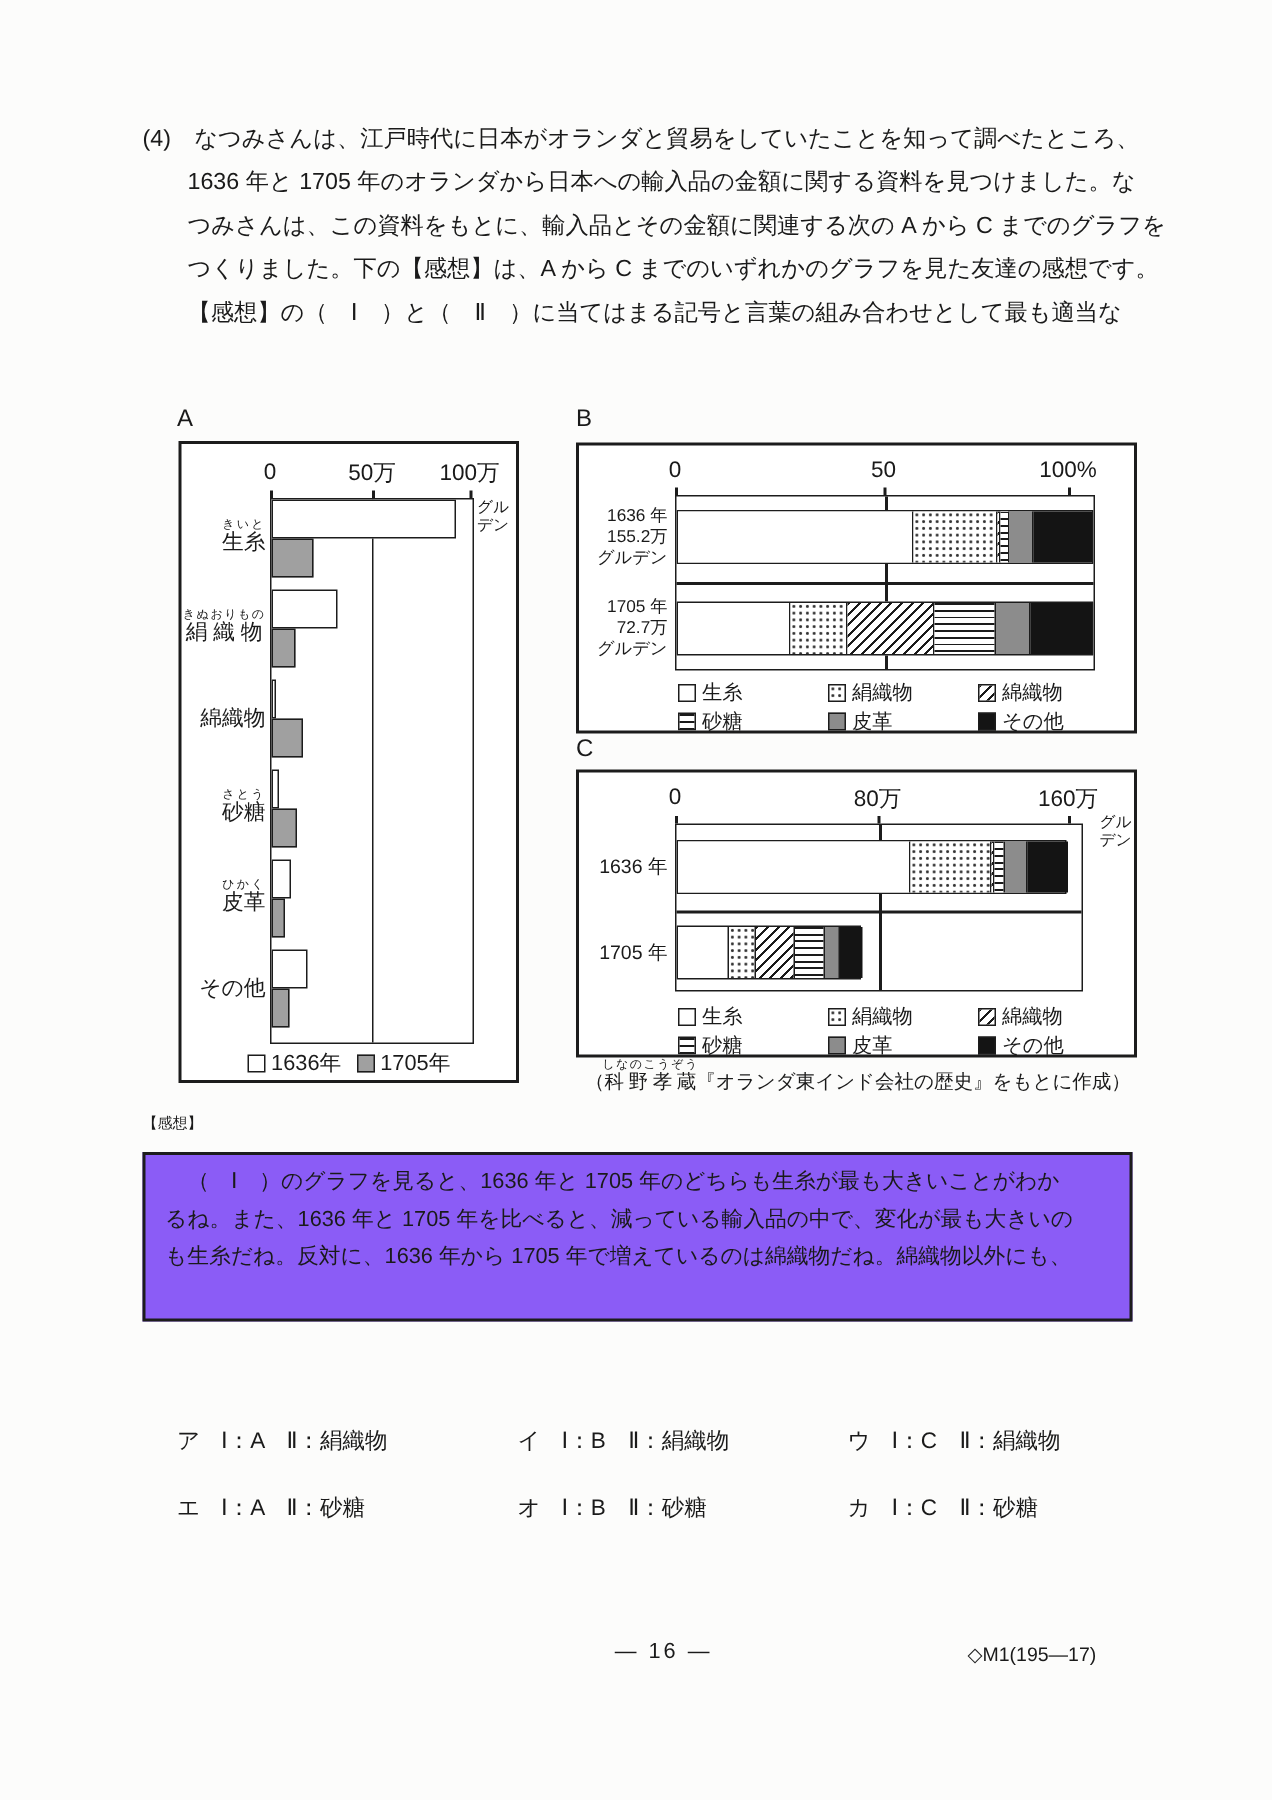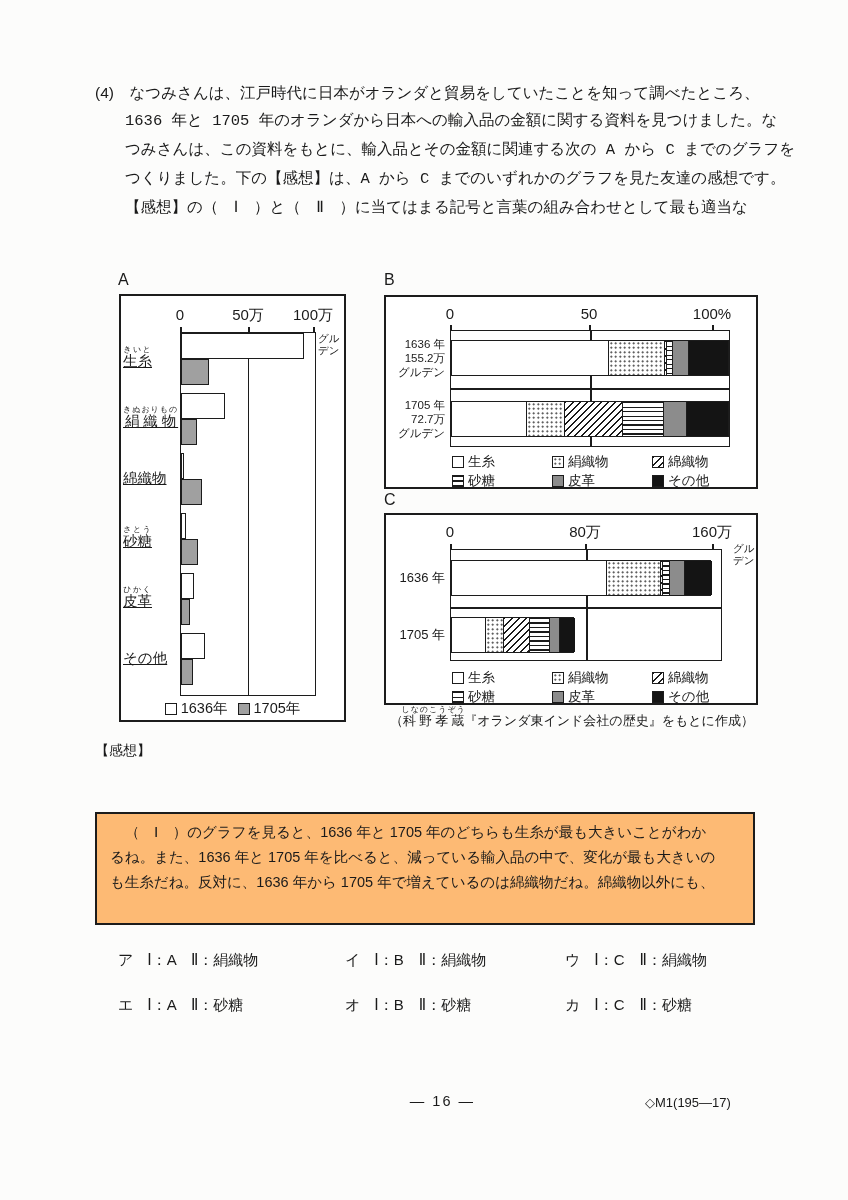--- a/index.html
+++ b/index.html
@@ -2,21 +2,21 @@
 <html><head>
 <meta charset="utf-8">
 <style>
   html,body{margin:0;padding:0;background:#e8e8e8;}
   .page{position:relative;width:848px;height:1200px;margin:0 auto;background:#fcfcfb;
         font-family:"Liberation Sans","DejaVu Sans",sans-serif;color:#1a1a1a;overflow:hidden;}
 
   
   .q{position:absolute;left:95px;top:78px;width:690px;font-size:15.5px;line-height:29px;}
   .qline{white-space:nowrap;}
-  .qline.ind{padding-left:30px;font-family:Liberation Mono, monospace;}
+  .qline.ind{padding-left:30px;}
 
   
   .clabel{position:absolute;font-size:16px;}
   #labA{left:118px;top:271px;} #labB{left:384px;top:271px;} #labC{left:384px;top:491px;}
   .cbox{position:absolute;border:2px solid #1c1c1c;background:#fff;box-sizing:border-box;}
   #boxA{left:119px;top:294px;width:227px;height:428px;}
   #boxB{left:384px;top:295px;width:374px;height:194px;}
   #boxC{left:384px;top:513px;width:374px;height:192px;}
 
   .tick{position:absolute;transform:translateX(-50%);font-size:15px;white-space:nowrap;}
@@ -25,22 +25,22 @@
 
   .plot{position:absolute;border:1.5px solid #1c1c1c;box-sizing:content-box;background:#fff;}
   #plotA{left:59px;top:36px;width:134px;height:362px;}
   #plotB{left:64px;top:33px;width:278px;height:115px;}
   #plotC{left:64px;top:34px;width:270px;height:110px;}
   .vline{position:absolute;top:0;bottom:0;width:1.5px;background:#1c1c1c;}
   .hdiv{position:absolute;left:0;right:0;height:1.5px;background:#1c1c1c;}
 
   
   .barA{position:absolute;left:0;height:26px;border:1px solid #1c1c1c;box-sizing:border-box;}
-  .acat{position:absolute;left:2px;width:54px;height:44px;display:flex;justify-content:flex-start;
-        align-items:center;font-size:14.5px;white-space:nowrap;text-decoration:underline;}
+  .acat{position:absolute;left:2px;width:54px;height:44px;display:flex;justify-content:flex-end;
+        align-items:center;font-size:14.5px;white-space:nowrap;}
   ruby rt{font-size:8px;letter-spacing:1px;}
   .legendA{position:absolute;left:0;right:0;top:403px;display:flex;justify-content:center;
            align-items:center;gap:10px;font-size:14.5px;}
 
   
   .sbar{position:absolute;left:0;height:36px;display:flex;border:1.5px solid #1c1c1c;
         box-sizing:border-box;background:#fff;}
   .seg{height:100%;box-sizing:border-box;border-right:1px solid #1c1c1c;flex:none;}
   .seg:last-child{border-right:none;}
   .rlabel{position:absolute;left:2px;width:57px;text-align:right;font-size:11.5px;line-height:14px;}
@@ -58,23 +58,23 @@
   .p-hlines{background-color:#fff;background-image:repeating-linear-gradient(180deg,#1a1a1a 0,#1a1a1a 1.3px,transparent 1.3px,transparent 4.5px);}
   .p-gray{background:#8c8c8c;}
   .p-black{background:#141414;}
   .fill-gray2{background:#a0a0a0;}
 
   
   .source{position:absolute;left:390px;top:705px;width:372px;font-size:13px;white-space:nowrap;}
   .note{position:absolute;left:95px;top:746px;width:700px;font-size:14.5px;white-space:nowrap;}
 
   
-  .klabel{position:absolute;left:95px;top:742px;font-size:14px;}
-  .kbox{position:absolute;left:95px;top:812px;width:660px;height:113px;border:2px solid #1c1c1c;
-        box-sizing:border-box;background:#fdba74;padding:6px 13px;font-size:14.5px;line-height:25px;}
+  .klabel{position:absolute;left:95px;top:742px;font-size:10px;}
+  .kbox{position:absolute;left:95px;top:768px;width:660px;height:113px;border:2px solid #1c1c1c;
+        box-sizing:border-box;background:#8b5cf6;padding:6px 13px;font-size:14.5px;line-height:25px;}
   .kline{white-space:nowrap;}
   .kline.first{padding-left:15px;}
 
   
   .opts{position:absolute;left:118px;top:951px;width:660px;display:grid;
         grid-template-columns:227px 220px auto;row-gap:26px;font-size:15px;}
   .opt{white-space:nowrap;}
   .okey{margin-right:14px;}
 
   

